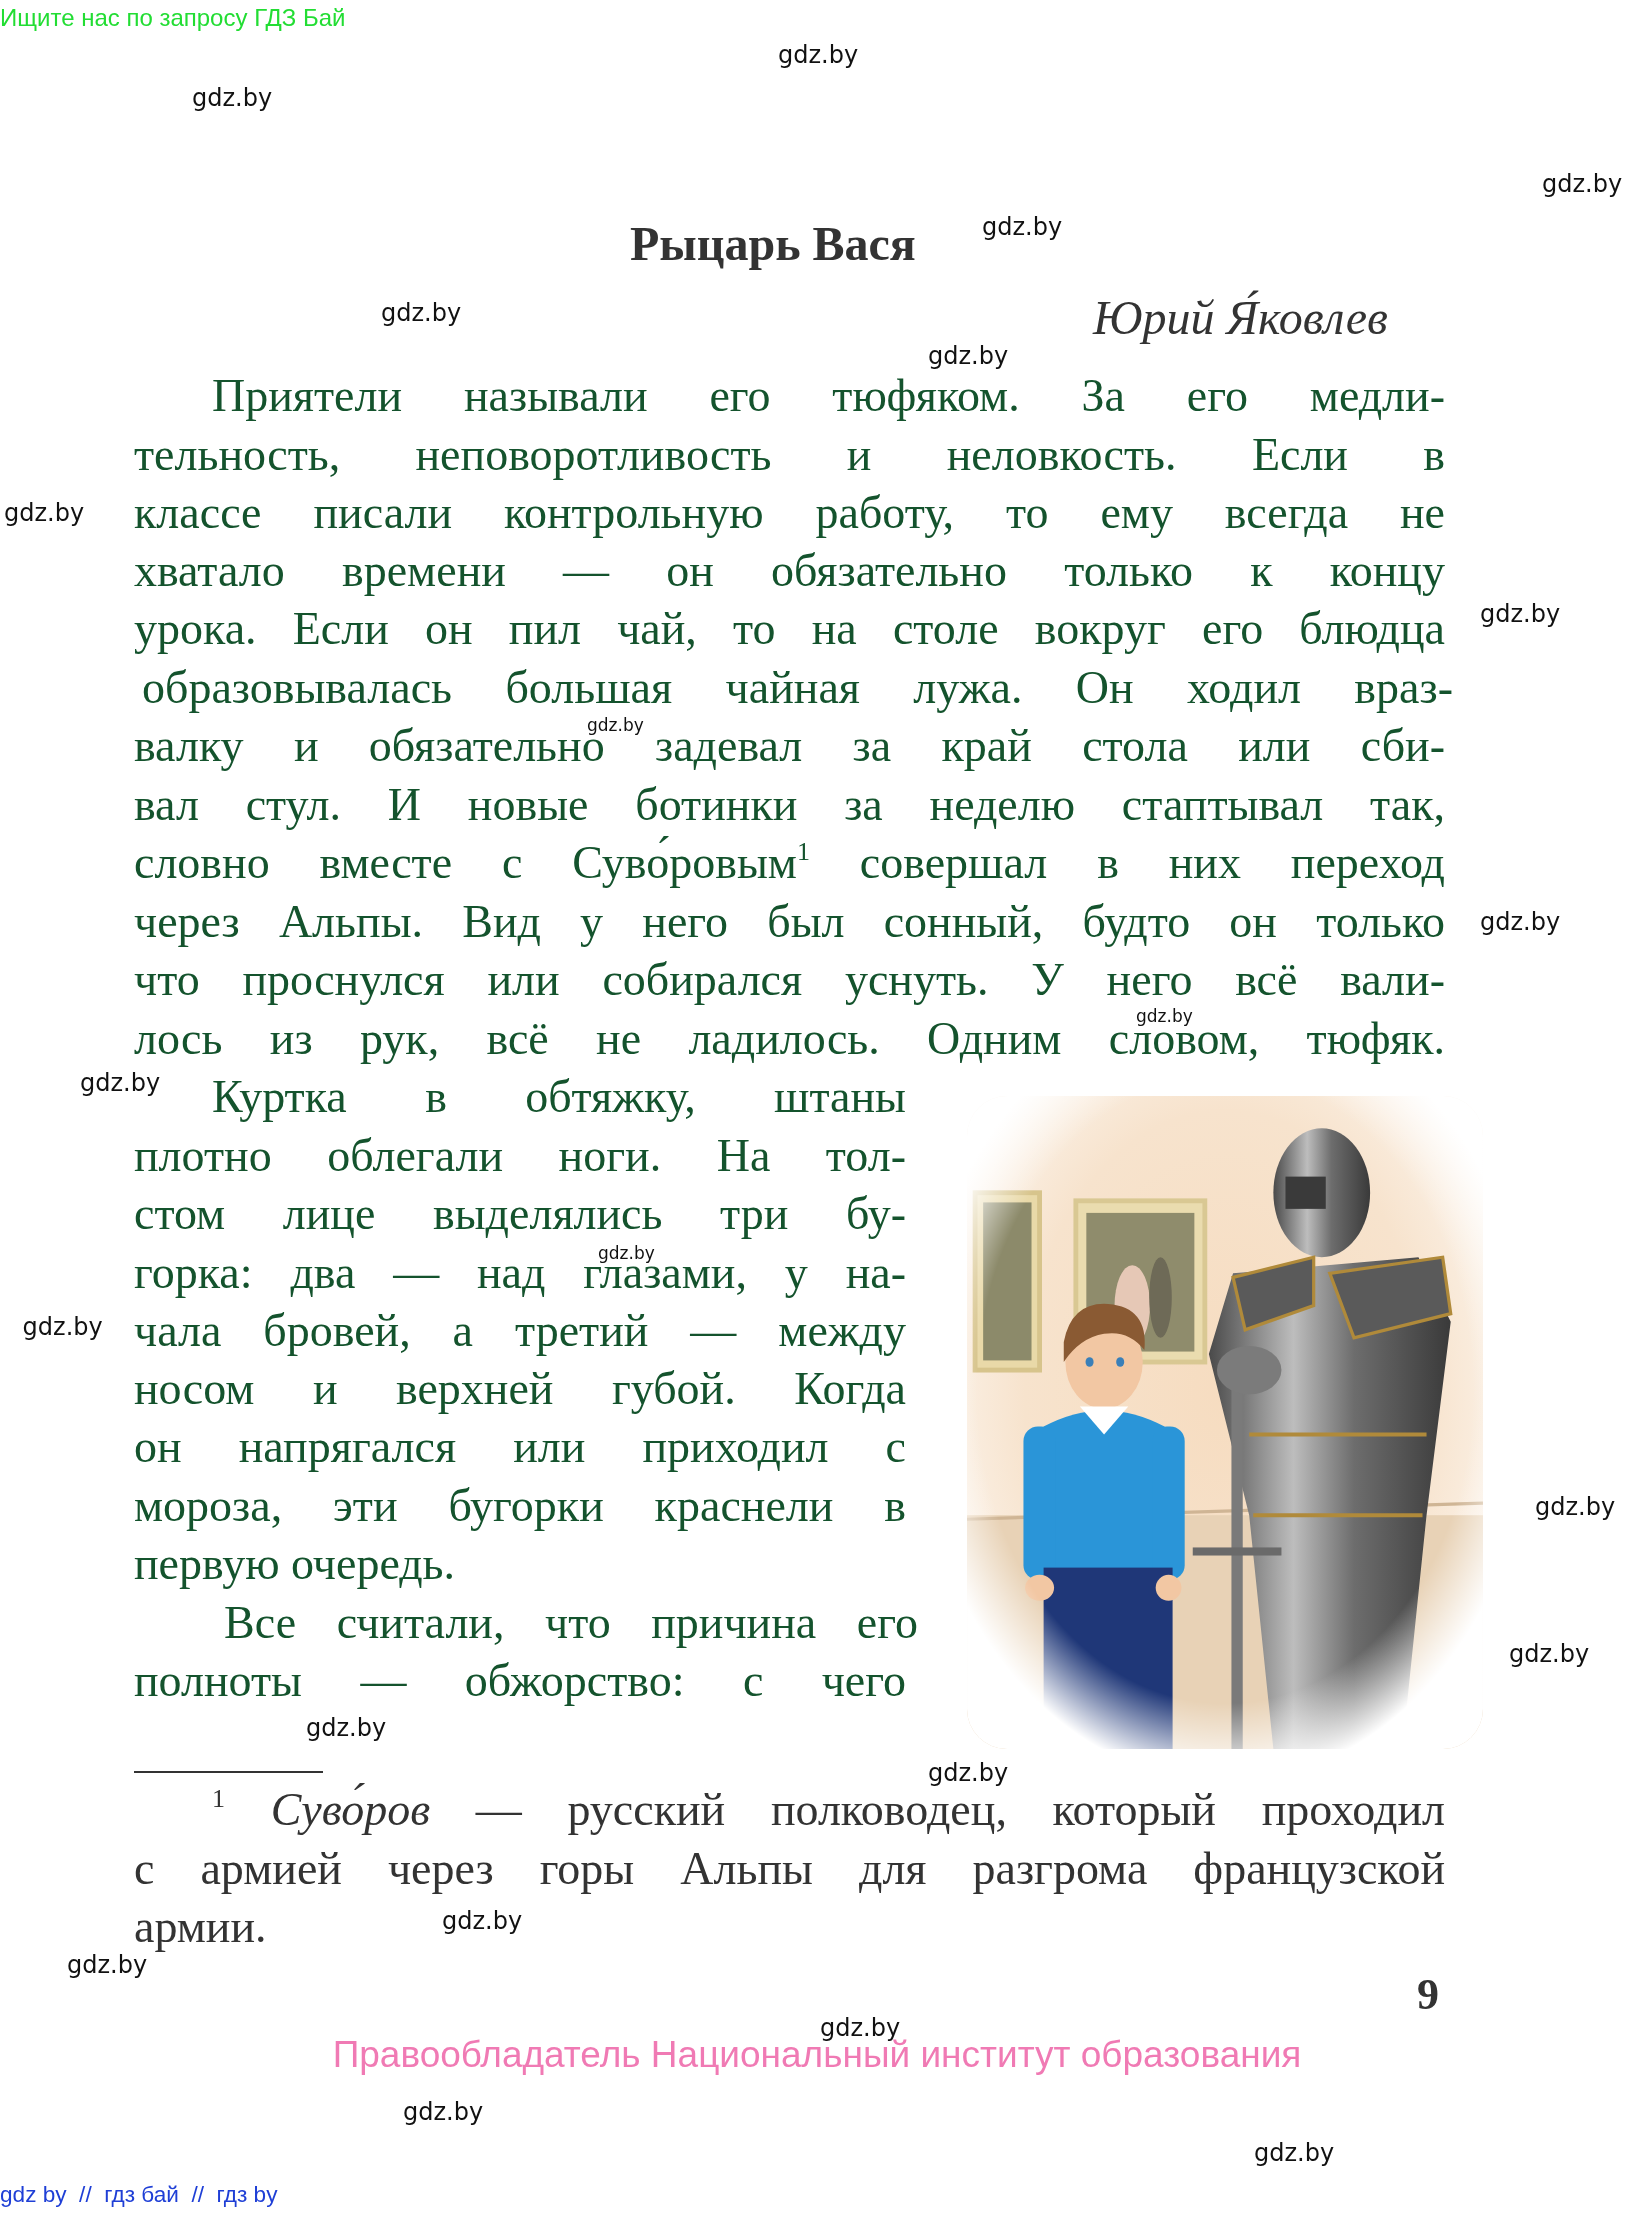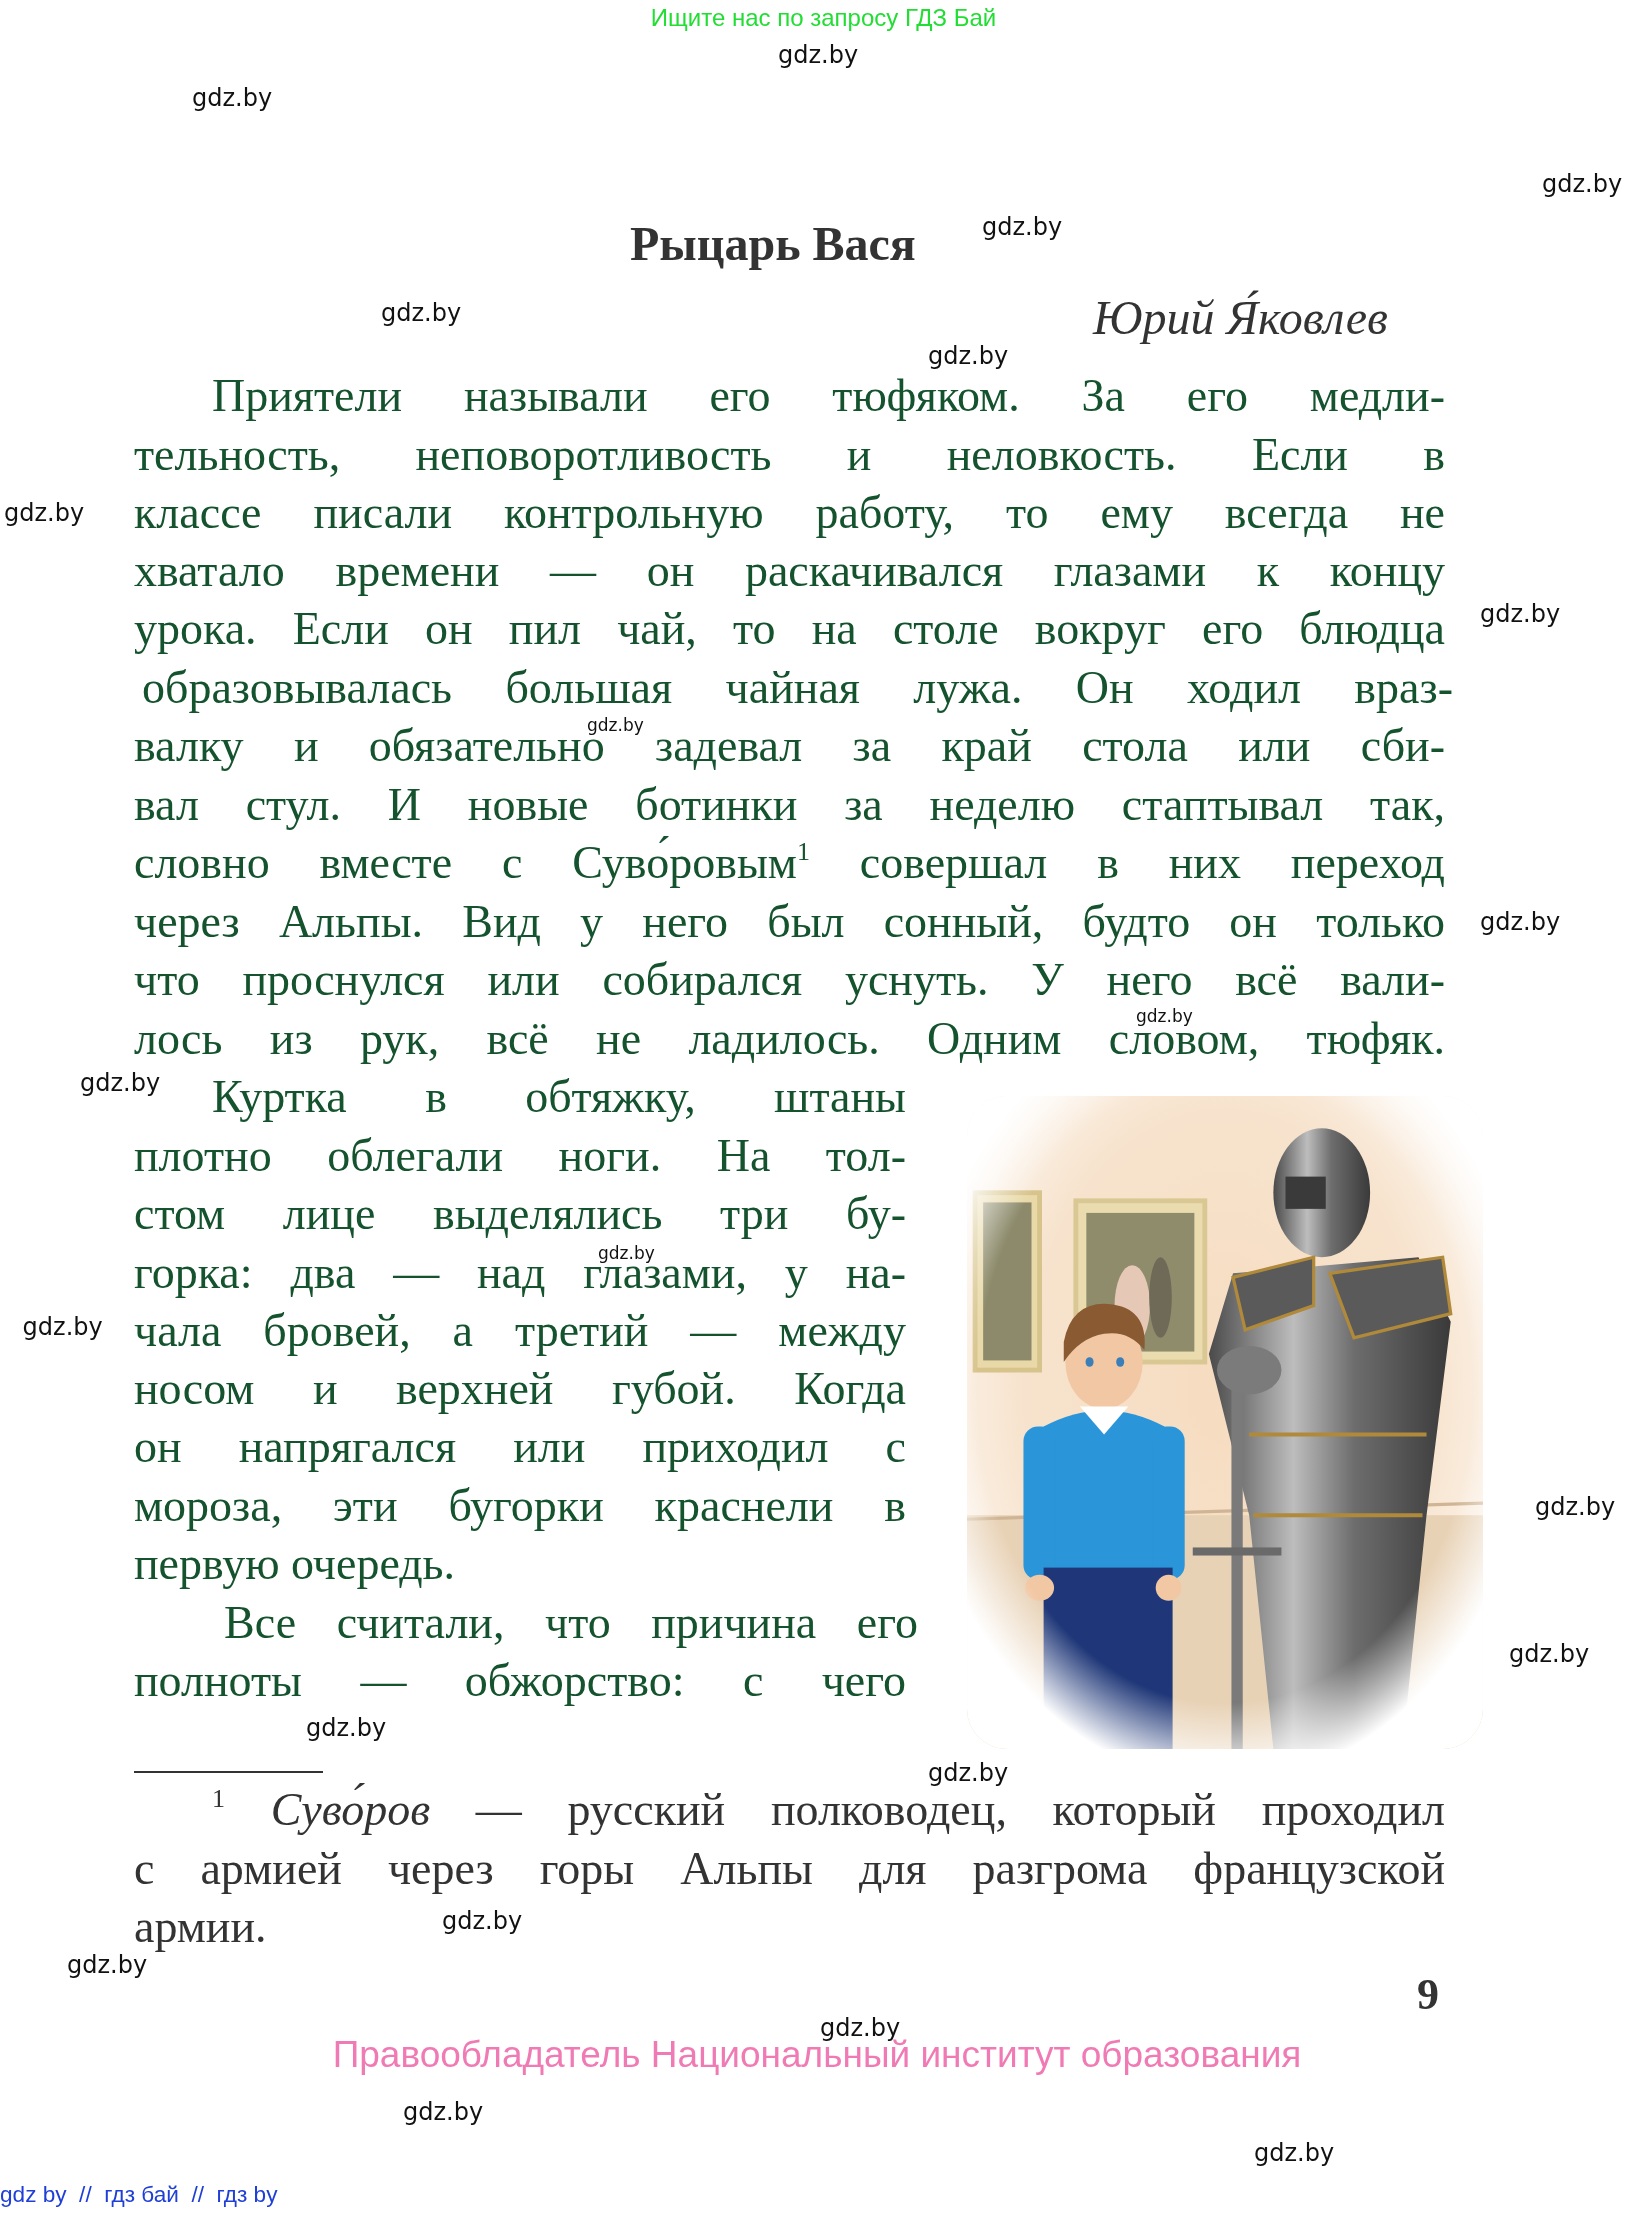--- a/index.html
+++ b/index.html
@@ -1,20 +1,20 @@
 <!DOCTYPE html>
 <html style="font-size:13px"><head>
 <meta charset="utf-8">
 <style>
   html, body { margin: 0; padding: 0; background: #ffffff; }
   body { width: 1647px; height: 2216px; position: relative; overflow: hidden; }
   .abs { position: absolute; }
 
   .top-banner {
-    left: 0; width: 1647px; top: 3.2px; text-align: center;
+    left: 0; width: 1647px; top: 3.2px; text-align: left;
     font-family: "Liberation Sans", sans-serif; font-size: 24px;
     color: #22dd33; line-height: 29px;
   }
   .wm {
     font-family: "DejaVu Sans", sans-serif; font-size: 24px; color: #111111;
     line-height: 27px; white-space: nowrap;
   }
   .wm.small { font-size: 17px; line-height: 19.3px; }
 
   .title {
@@ -100,21 +100,21 @@
 <div class="abs wm" style="left:820px;top:2015px">gdz.by</div>
 <div class="abs wm" style="left:403px;top:2099px">gdz.by</div>
 <div class="abs wm" style="left:1254px;top:2140px">gdz.by</div>
 
 <div class="abs title">Рыцарь Вася</div>
 <div class="abs author">Юрий Я́ковлев</div>
 
 <div class="abs line" style="left:212px;top:367px;width:1233px">Приятели называли его тюфяком. За его медли-</div>
 <div class="abs line" style="left:134px;top:426px;width:1311px">тельность, неповоротливость и неловкость. Если в</div>
 <div class="abs line" style="left:134px;top:484px;width:1311px">классе писали контрольную работу, то ему всегда не</div>
-<div class="abs line" style="left:134px;top:542px;width:1311px">хватало времени — он раскачивался глазами к концу</div>
+<div class="abs line" style="left:134px;top:542px;width:1311px">хватало времени — он обязательно только к концу</div>
 <div class="abs line" style="left:134px;top:600px;width:1311px">урока. Если он пил чай, то на столе вокруг его блюдца</div>
 <div class="abs line" style="left:142px;top:659px;width:1311px">образовывалась большая чайная лужа. Он ходил враз-</div>
 <div class="abs line" style="left:134px;top:717px;width:1311px">валку и обязательно задевал за край стола или сби-</div>
 <div class="abs line" style="left:134px;top:776px;width:1311px">вал стул. И новые ботинки за неделю стаптывал так,</div>
 <div class="abs line" style="left:134px;top:834px;width:1311px"><span>словно вместе с Суво́ровым</span><sup class="fn">1</sup><span> совершал в них переход</span></div>
 <div class="abs line" style="left:134px;top:893px;width:1311px">через Альпы. Вид у него был сонный, будто он только</div>
 <div class="abs line" style="left:134px;top:951px;width:1311px">что проснулся или собирался уснуть. У него всё вали-</div>
 <div class="abs line" style="left:134px;top:1010px;width:1311px">лось из рук, всё не ладилось. Одним словом, тюфяк.</div>
 
 <div class="abs line" style="left:212px;top:1068px;width:694px">Куртка в обтяжку, штаны</div>

